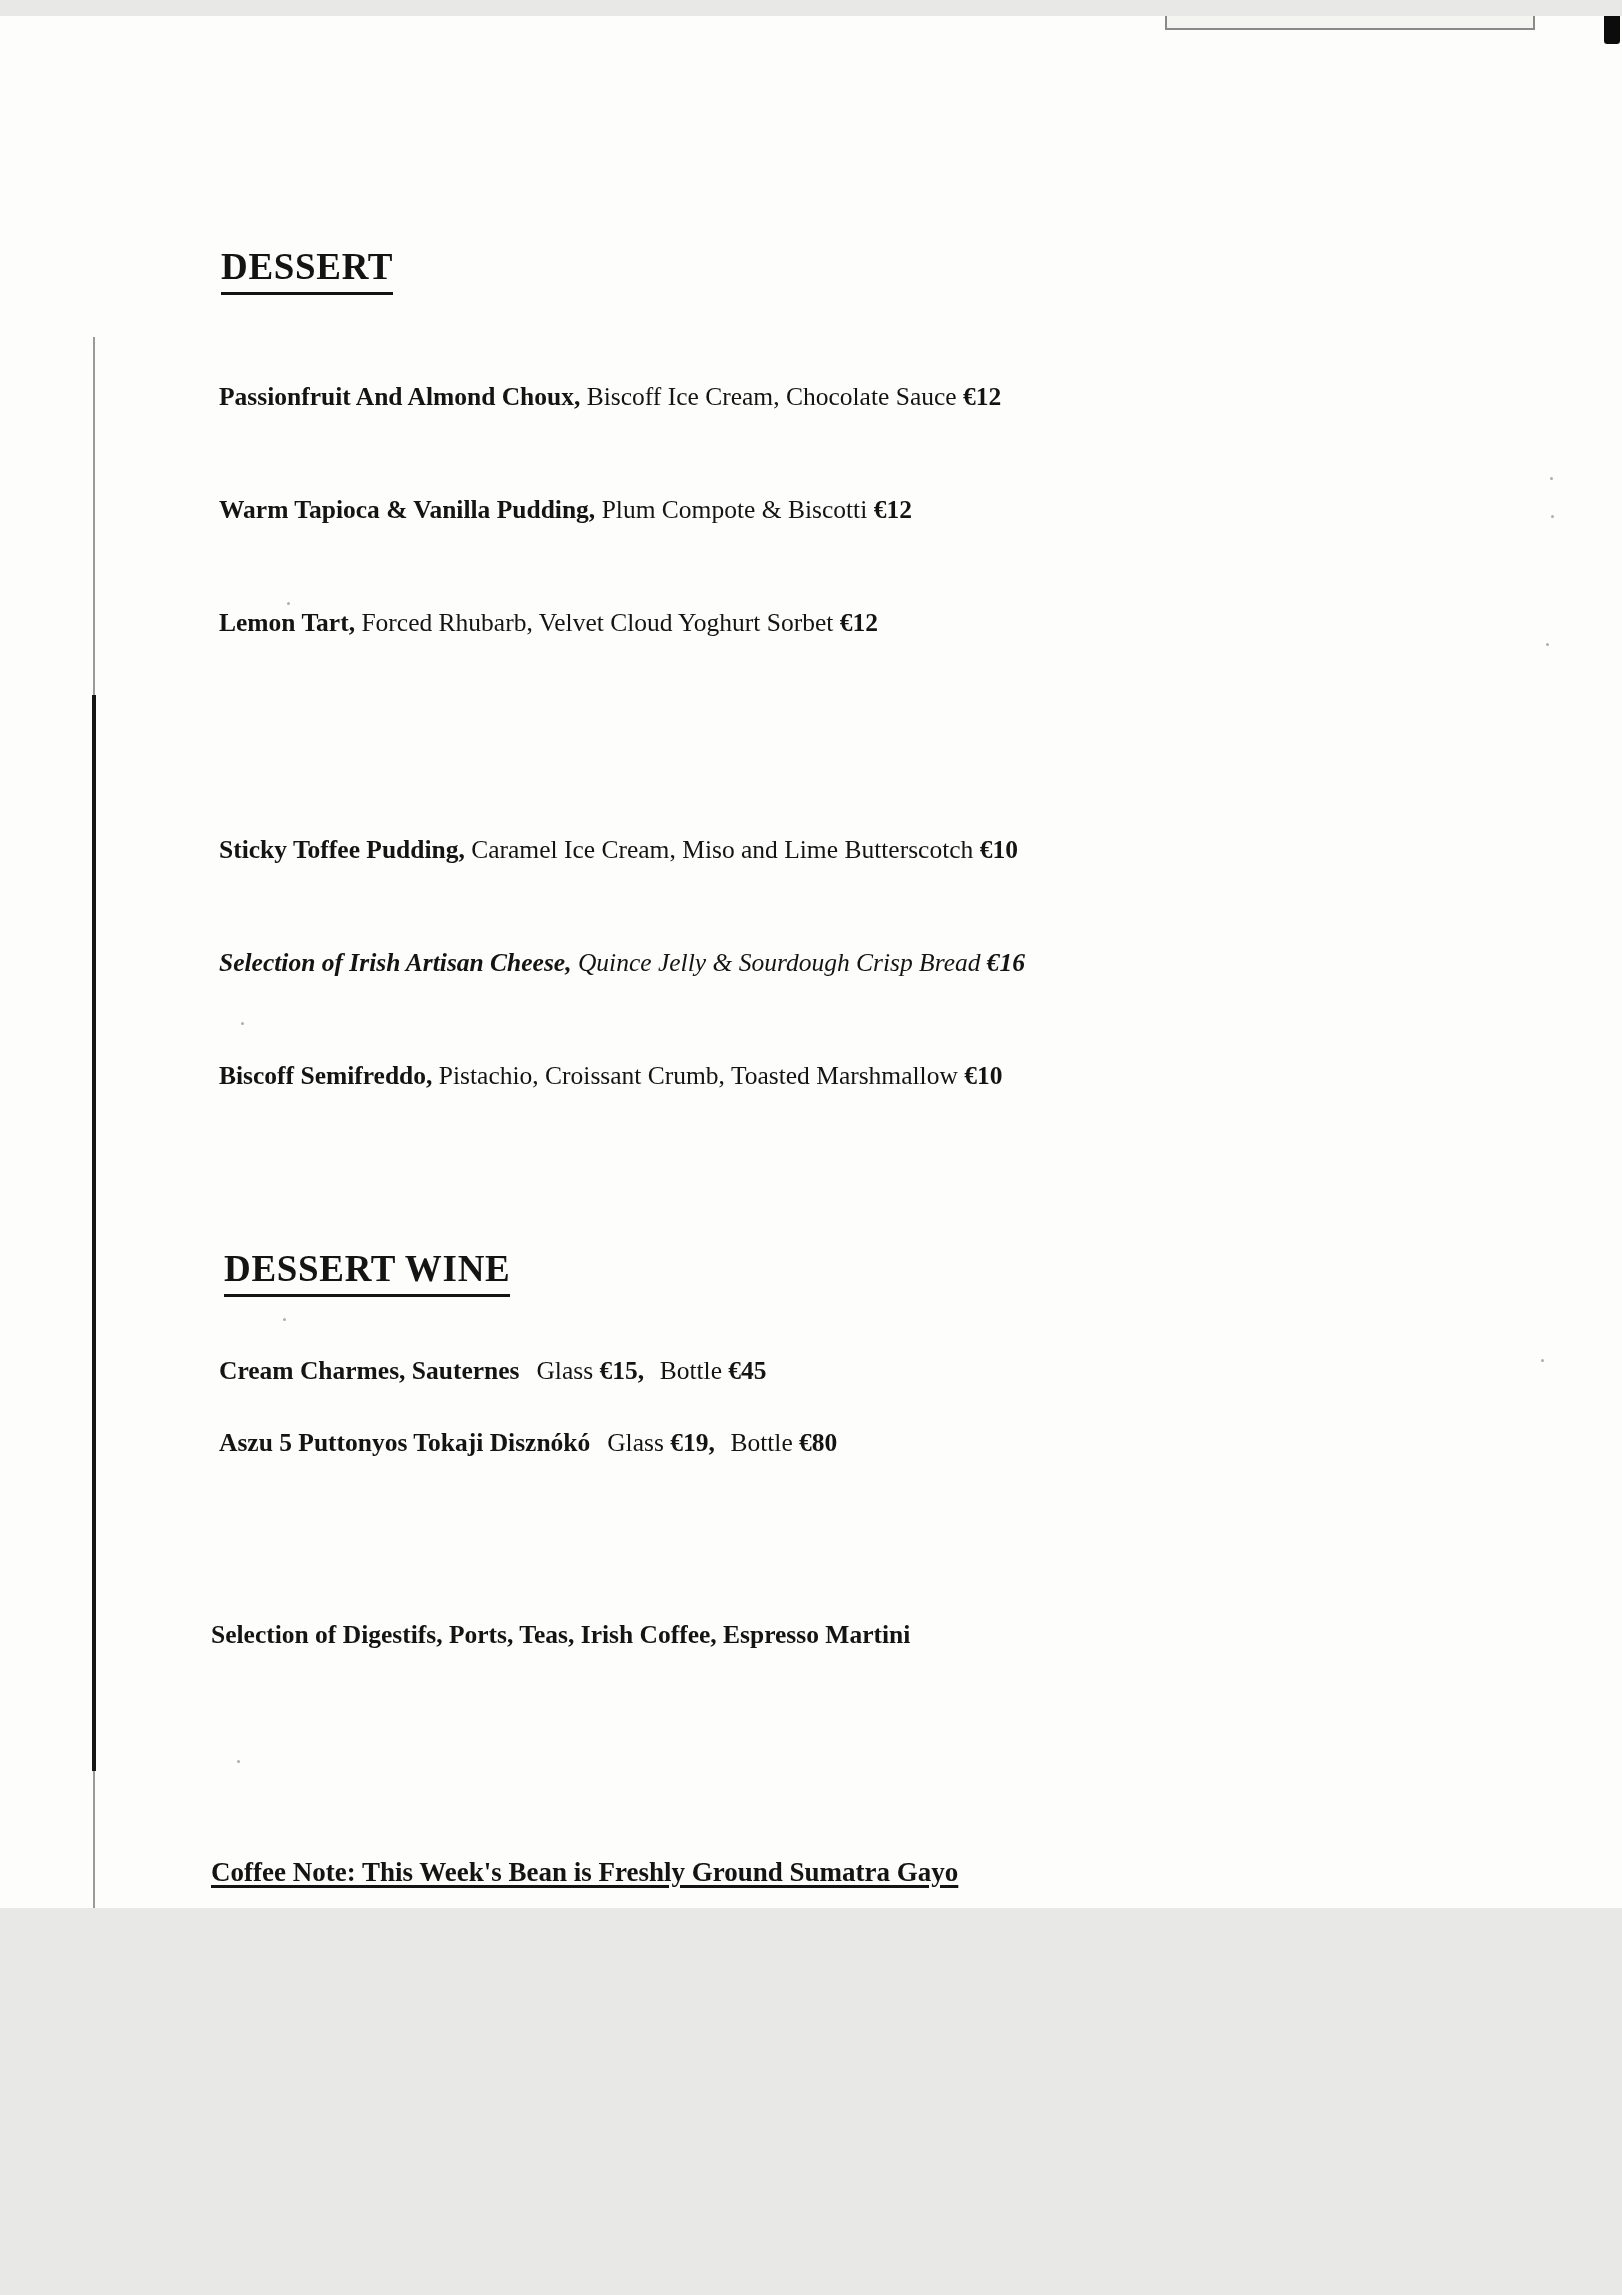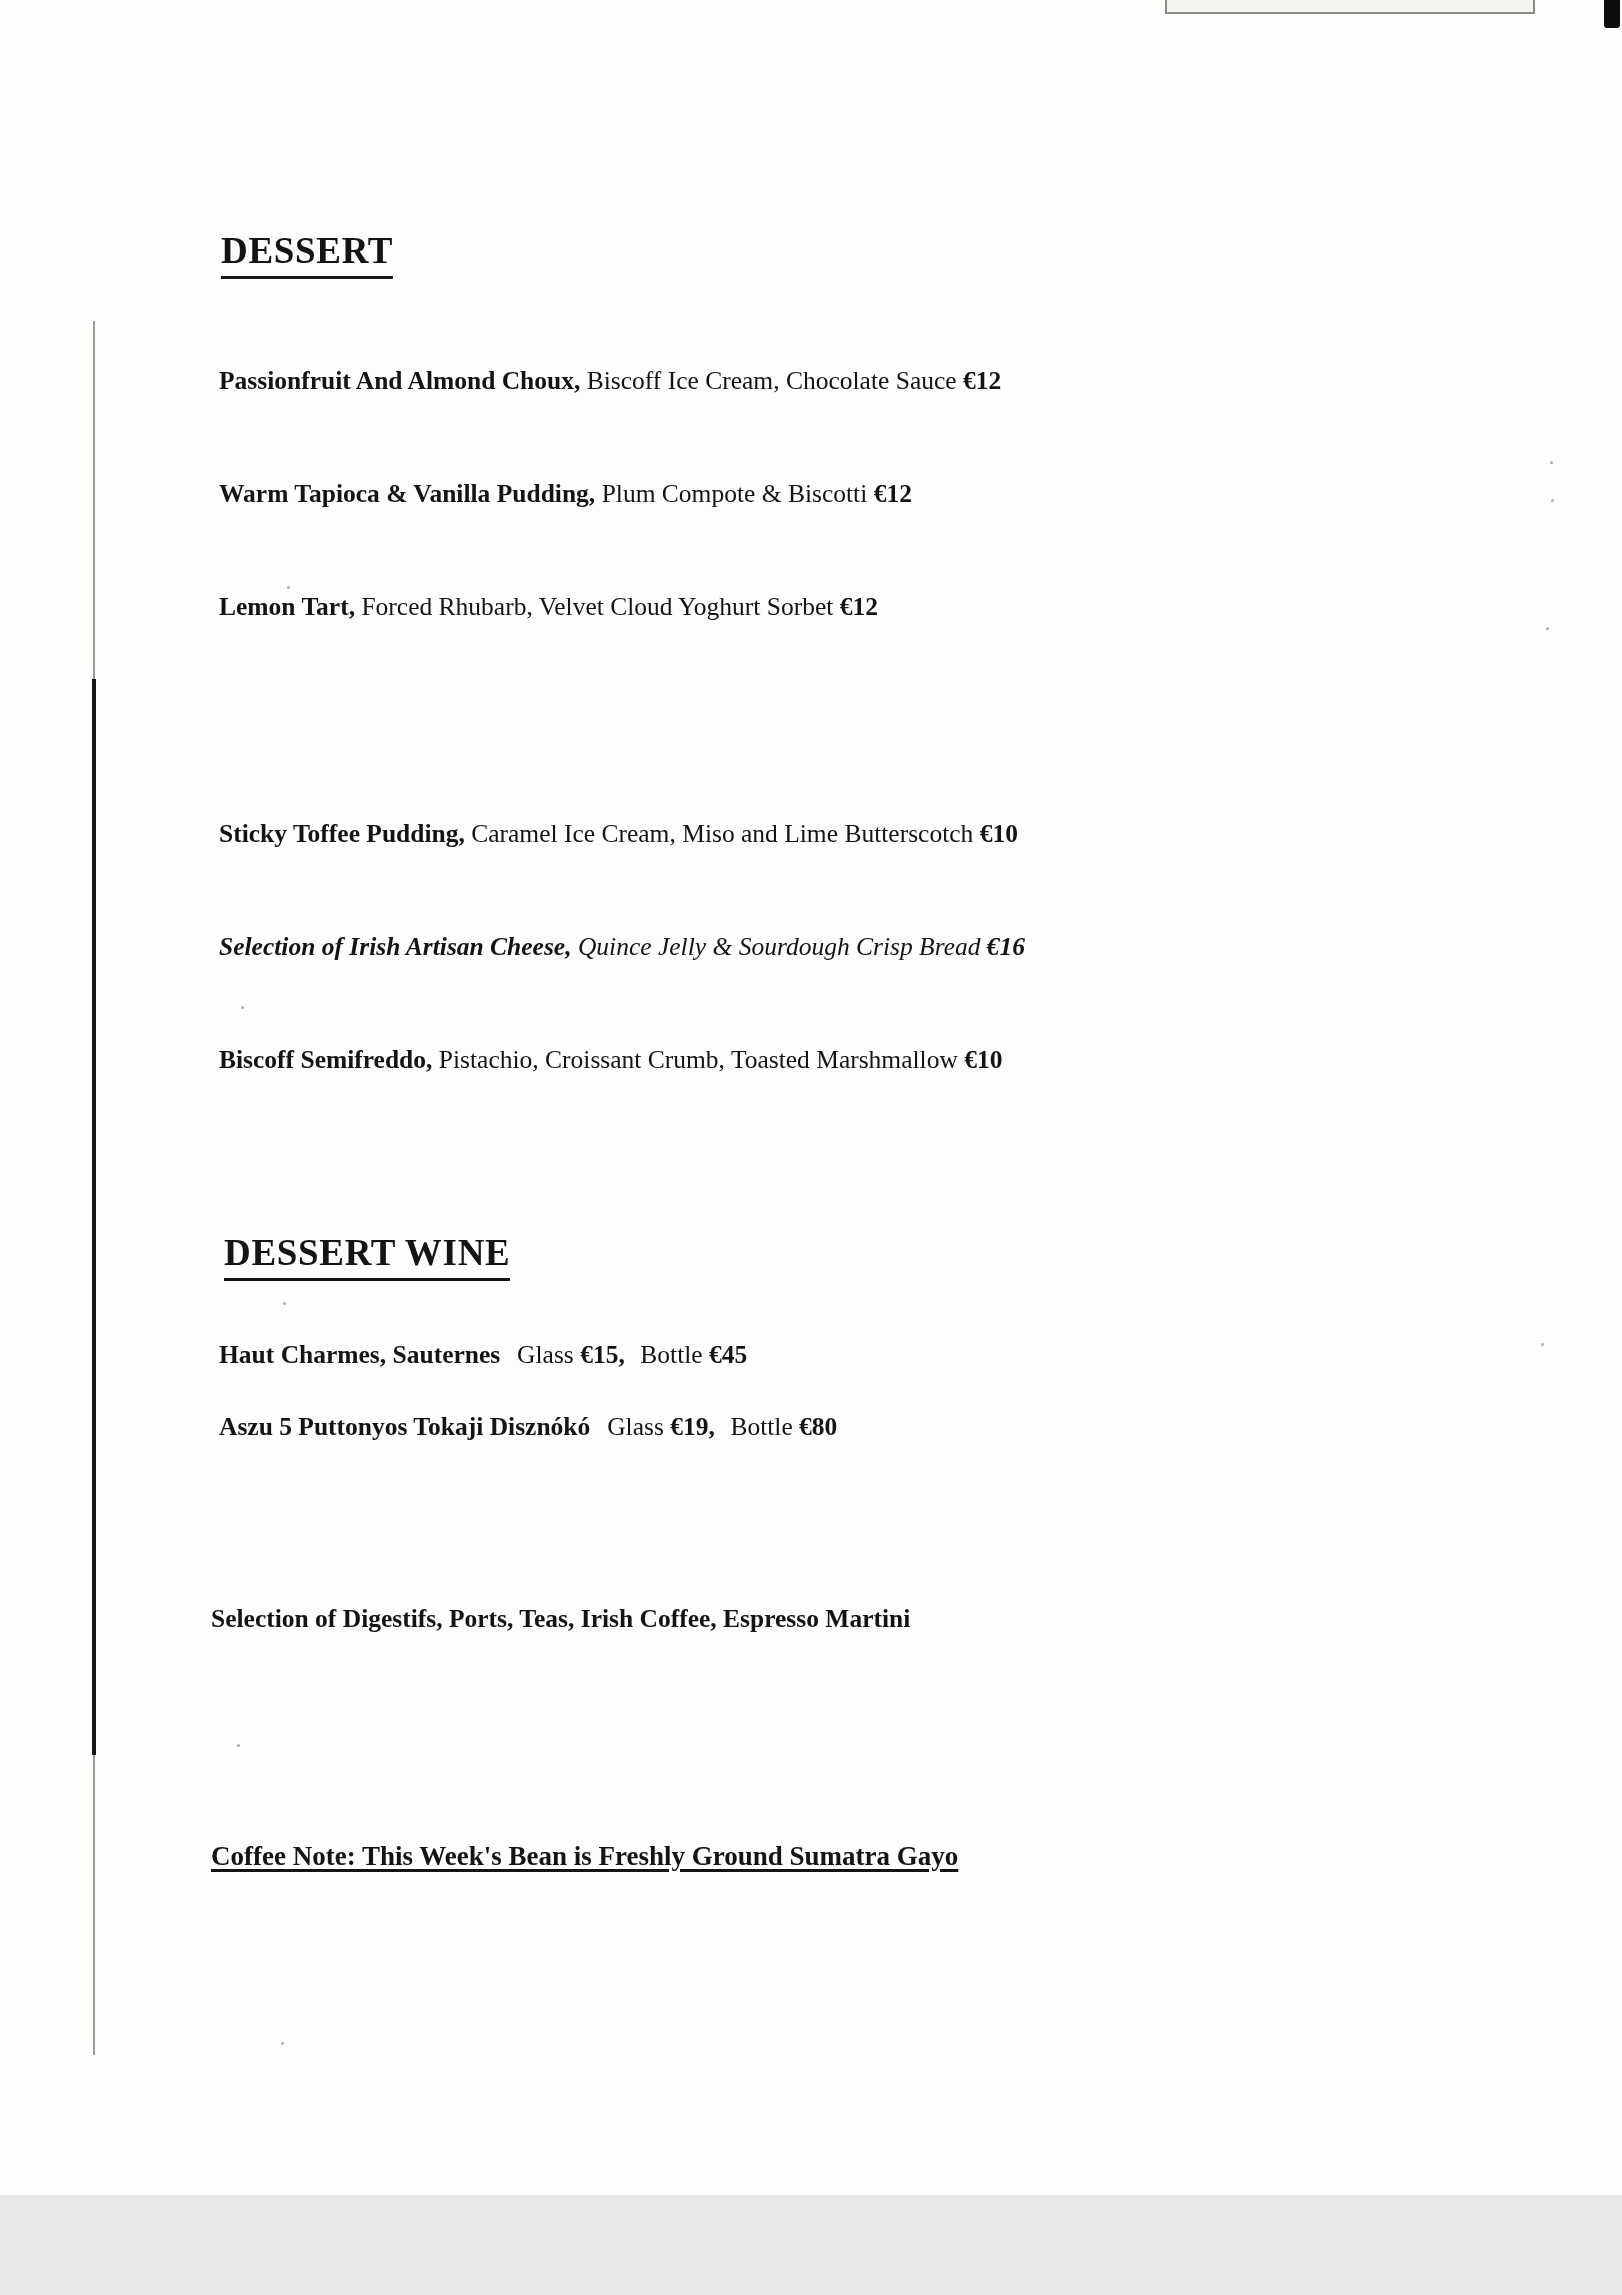--- a/index.html
+++ b/index.html
@@ -3,22 +3,22 @@
 <meta charset="utf-8">
 <style>
   html, body {
     margin: 0;
     padding: 0;
     background: #e8e8e6;
   }
   .page {
     position: relative;
     width: 1622px;
-    height: 2195px;
-    margin: 0 auto;
+    height: 1892px;
+    margin: 16px auto;
     background: #fdfdfb;
     overflow: hidden;
     font-family: "Liberation Serif", "DejaVu Serif", serif;
     color: #141414;
   }
   .line {
     position: absolute;
     left: 219px;
     white-space: nowrap;
     font-size: 25.5px;
@@ -144,21 +144,21 @@
     <span class="b">Biscoff Semifreddo,</span>
     <span class="r">Pistachio, Croissant Crumb, Toasted Marshmallow</span>
     <span class="b">€10</span>
   </div>
 
   <div class="line" style="top:1232px; left:224px;">
     <span class="heading">DESSERT WINE</span>
   </div>
 
   <div class="line" style="top:1340px;">
-    <span class="b">Haut Charmes, Sauternes</span>
+    <span class="b">Cream Charmes, Sauternes</span>
     <span class="r wine-glass-label">Glass</span>
     <span class="b">€15,</span>
     <span class="r wine-bottle-label">Bottle</span>
     <span class="b">€45</span>
   </div>
 
   <div class="line" style="top:1412px;">
     <span class="b">Aszu 5 Puttonyos Tokaji Disznókó</span>
     <span class="r wine-glass-label">Glass</span>
     <span class="b">€19,</span>

